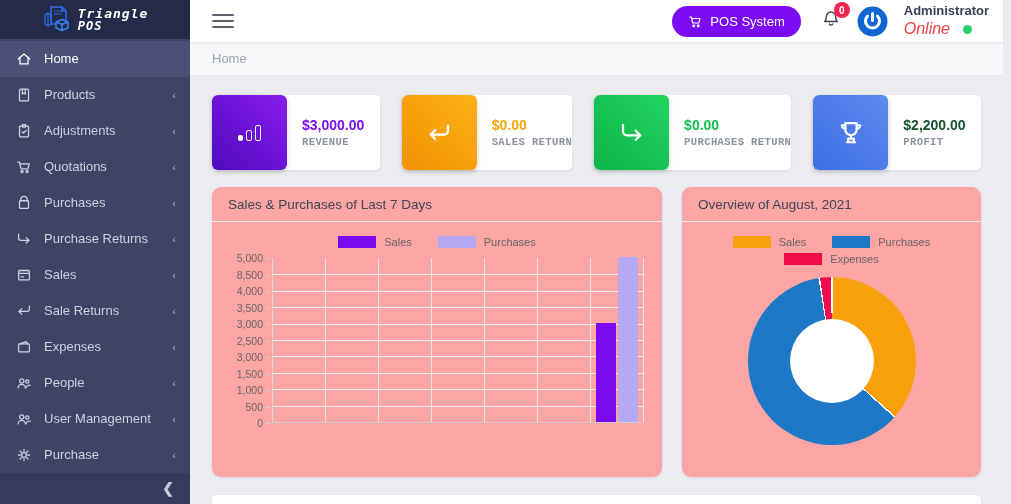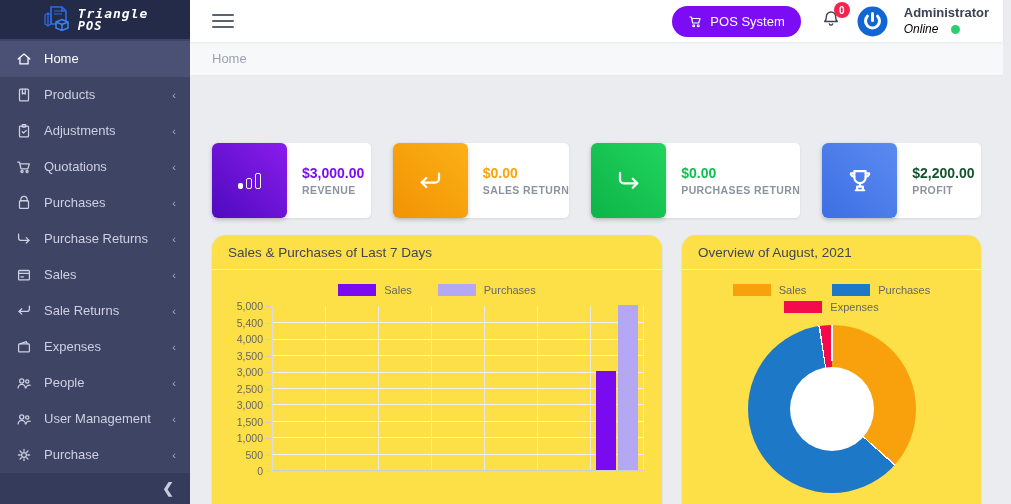--- a/index.html
+++ b/index.html
@@ -27,44 +27,44 @@
   header { height:42px; background:#fff; display:flex; align-items:center; justify-content:space-between; padding:0 14px 0 22px; box-shadow:0 1px 2px rgba(0,0,0,.07); position:relative; z-index:5; }
   .hamburger { width:22px; height:14px; display:flex; flex-direction:column; justify-content:space-between; cursor:pointer; }
   .hamburger span { display:block; height:2px; background:#5A6270; border-radius:1px; }
   .header-right { display:flex; align-items:center; gap:16px; }
   .pos-btn { display:flex; align-items:center; gap:7px; background:#7B0CF4; color:#fff; border:none; border-radius:16px; height:31px; padding:0 16px; font-size:13px; font-family:inherit; cursor:pointer; }
   .bell { position:relative; cursor:pointer; margin-left:4px; }
   .badge { position:absolute; top:-7px; right:-9px; background:#F5244E; color:#fff; font-size:10px; font-weight:bold; min-width:16px; height:16px; border-radius:8px; display:flex; align-items:center; justify-content:center; padding:0 3px; }
   .avatar { width:31px; height:31px; border-radius:50%; cursor:pointer; display:flex; align-items:center; justify-content:center; }
   .user-info { line-height:1.25; }
   .user-name { font-size:13px; font-weight:bold; color:#3A4254; }
-  .user-status { font-size:12px; font-style:italic; color:#000000; display:flex; align-items:center; gap:13px; }
+  .user-status { font-size:16px; font-style:italic; color:#ef4444; display:flex; align-items:center; gap:13px; }
   .dot { width:9px; height:9px; border-radius:50%; background:#2DCE70; display:inline-block; }
 
   .breadcrumb { height:34px; background:#F7F8FA; border-bottom:1px solid #E9EAEE; display:flex; align-items:center; padding-left:22px; }
   .breadcrumb span { font-size:13px; color:#9BA2B0; cursor:pointer; }
 
   .content { flex:1; background:#EAECEF; padding:19px 22px 0; overflow:hidden; }
 
   
-  .stats { display:grid; grid-template-columns:repeat(4,1fr); gap:22px;margin-top:48px; }
+  .stats { display:grid; grid-template-columns:repeat(4,1fr); gap:22px; }
   .stat-card { background:#fff; border-radius:5px; height:75px; display:flex; align-items:center; box-shadow:0 1px 3px rgba(0,0,0,.08); }
   .stat-tile { width:75px; min-width:75px; height:75px; border-radius:6px; display:flex; align-items:center; justify-content:center; box-shadow:0 2px 5px rgba(0,0,0,.18); }
   .stat-text { padding-left:15px; min-width:0; }
   .stat-value { font-size:14px; font-weight:bold; }
-  .stat-label { font-size:10.5px; font-weight:bold; color:#8C93A0; letter-spacing:.4px; margin-top:3px; white-space:nowrap; }
+  .stat-label { font-size:10.5px; font-weight:bold; color:#8C93A0; letter-spacing:.4px; margin-top:3px; white-space:nowrap;font-family:Liberation Mono, monospace; }
   .sig { display:flex; align-items:flex-end; gap:3px; }
   .sig i { display:block; border-radius:2px; }
   .sig .s1 { width:5px; height:6px; background:#fff; }
   .sig .s2 { width:6px; height:11px; border:1.5px solid #fff; background:transparent; }
   .sig .s3 { width:6px; height:16px; border:1.5px solid #fff; background:transparent; }
 
   
   .charts-row { display:grid; grid-template-columns:450px 1fr; gap:20px; margin-top:17px; }
-  .card { background:#fde047; border-radius:14px; box-shadow:0 1px 3px rgba(0,0,0,.08); height:290px; overflow:hidden; }
+  .card { background:#fca5a5; border-radius:9px; box-shadow:0 1px 3px rgba(0,0,0,.08); height:290px; overflow:hidden; }
   .card-title { padding:10px 16px 9px; font-size:13.5px; color:#3E4656; border-bottom:1px solid #EBEBEB; }
   .card-body { padding:14px 18px 0; }
 
   .legend { display:flex; justify-content:center; gap:26px; font-size:11px; color:#666; }
   .legend-item { display:flex; align-items:center; gap:8px; cursor:pointer; }
   .legend-swatch { width:38px; height:12px; display:inline-block; }
   .legend.stacked { flex-direction:column; gap:5px; align-items:center; }
   .legend-row { display:flex; gap:26px; }
 
   .bar-wrap { display:flex; margin-top:10px; }
@@ -346,21 +346,21 @@
                   <span>Sales</span>
                 </span>
                 <span class="legend-item">
                   <span class="legend-swatch" style="background:#B4A7F3"></span>
                   <span>Purchases</span>
                 </span>
               </div>
             <div class="bar-wrap">
               <div class="y-axis" id="y-axis">
                   <span style="top: 0%;">5,000</span>
-                  <span style="top: 10%;">5,400</span>
+                  <span style="top: 10%;">8,500</span>
                   <span style="top: 20%;">4,000</span>
                   <span style="top: 30%;">3,500</span>
                   <span style="top: 40%;">3,000</span>
                   <span style="top: 50%;">2,500</span>
                   <span style="top: 60%;">3,000</span>
                   <span style="top: 70%;">1,500</span>
                   <span style="top: 80%;">1,000</span>
                   <span style="top: 90%;">500</span>
                   <span style="top: 100%;">0</span>
                 </div>

